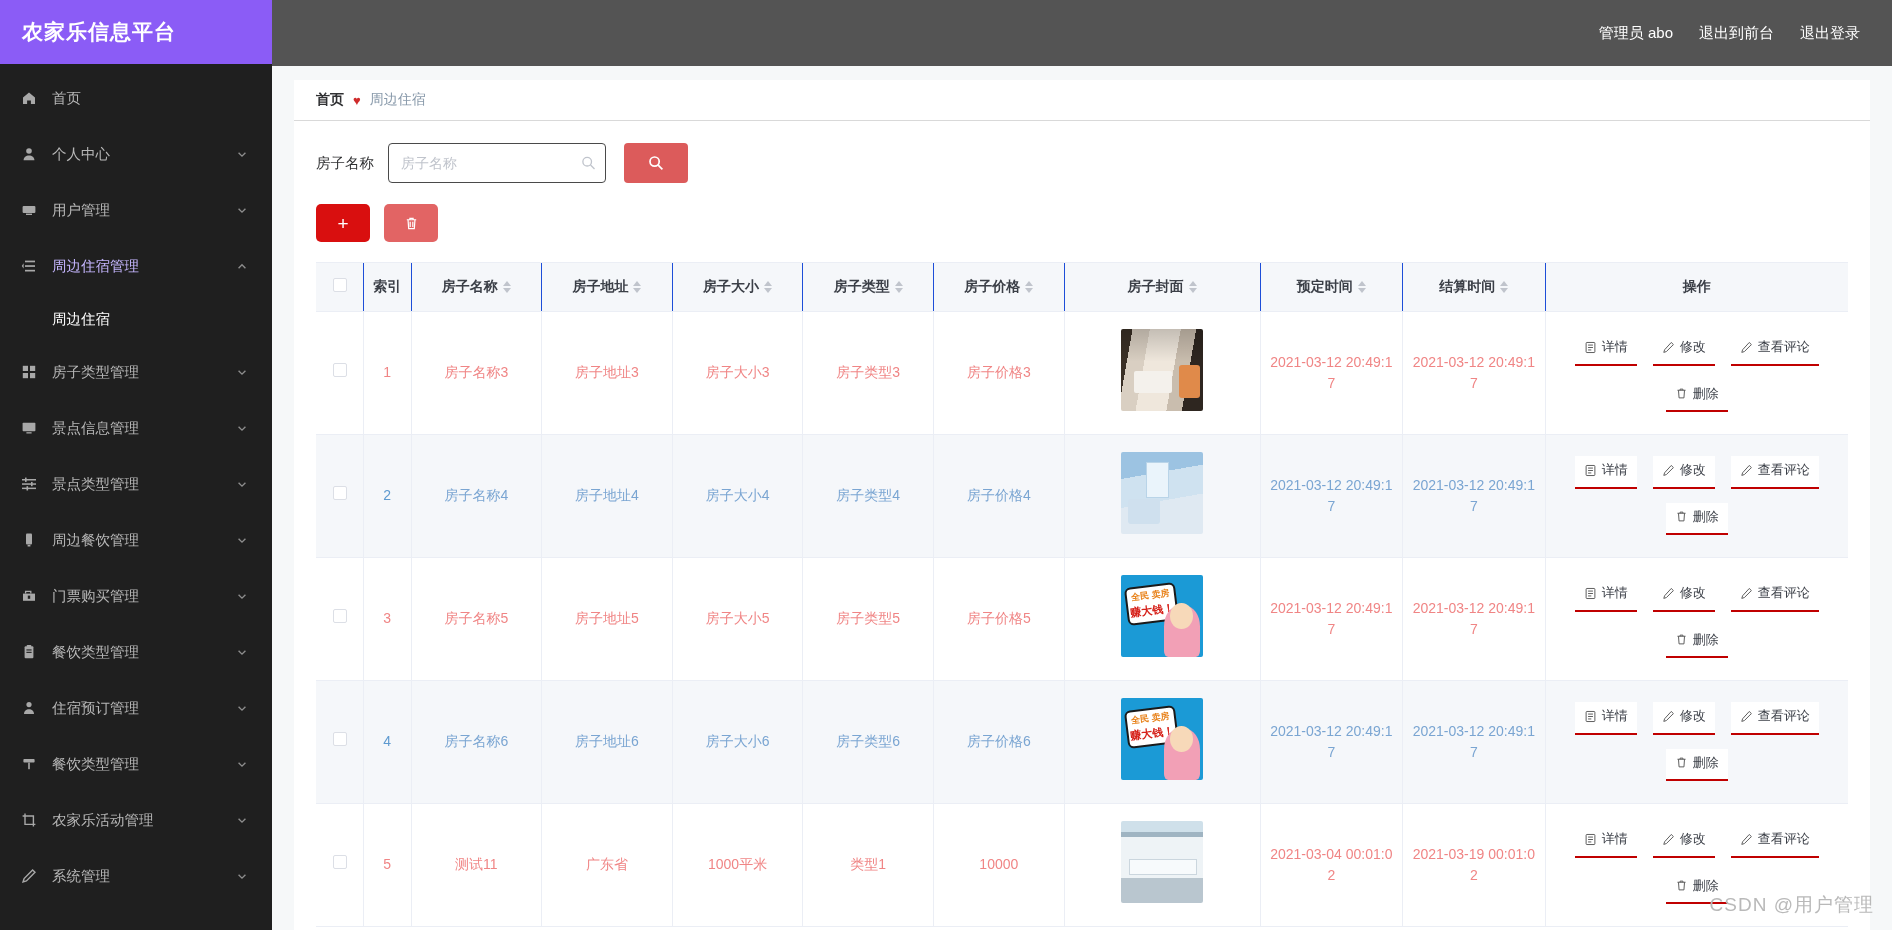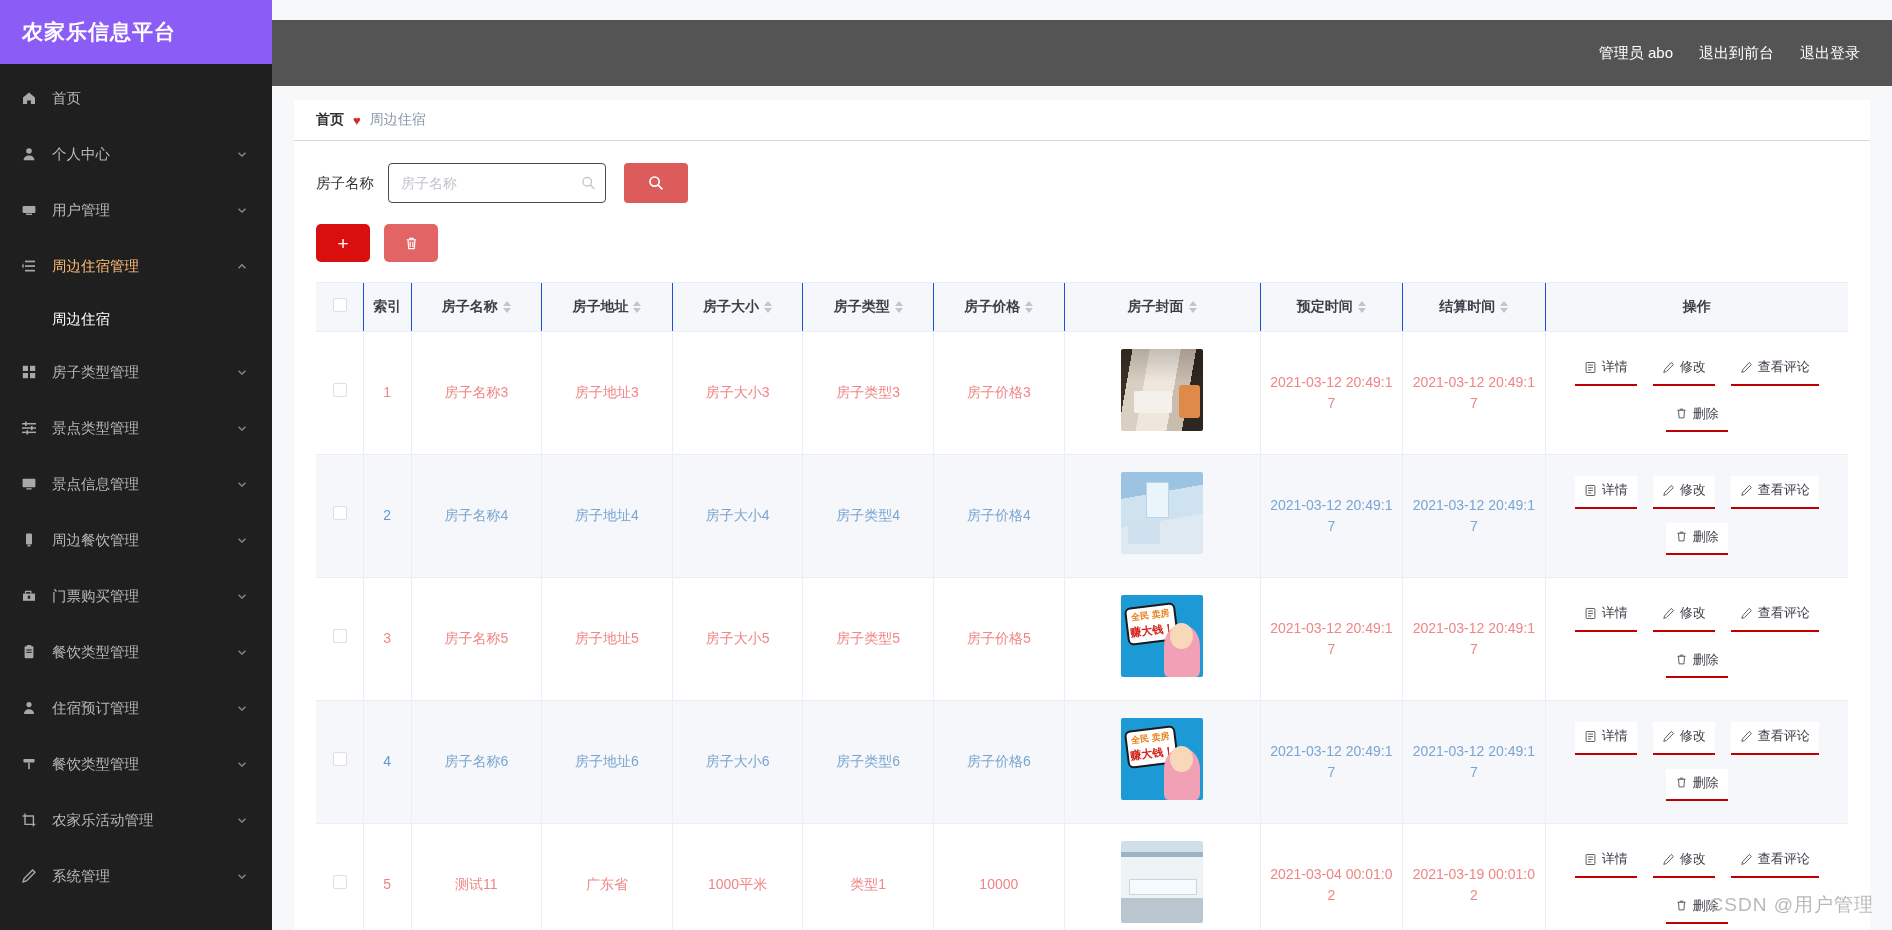--- a/index.html
+++ b/index.html
@@ -47,32 +47,32 @@
     color: #9a9a9a;
   }
   .menu-item .mi-icon svg { width: 16px; height: 16px; fill: #a8a8a8; }
   .menu-item .mi-label { flex: 1 1 auto; white-space: nowrap; }
   .menu-item .chev {
     width: 14px; height: 14px;
     color: #8a8a8a;
     flex: 0 0 14px;
   }
   .menu-item .chev svg { width: 12px; height: 12px; stroke: #8d8d8d; fill: none; stroke-width: 1.6; }
-  .menu-item.expanded .mi-label { color: #fdba74; }
+  .menu-item.expanded .mi-label { color: #c4b5fd; }
   .submenu-item {
     height: 50px;
     display: flex; align-items: center;
     padding-left: 52px;
     color: #ffffff;
     font-size: 14.5px;
     cursor: pointer;
   }
 
   
-  .main { flex: 1 1 auto; display: flex; flex-direction: column; min-width: 0; margin-top: 20px; }
+  .main { flex: 1 1 auto; display: flex; flex-direction: column; min-width: 0; }
   .topbar {
     height: 66px; flex: 0 0 66px;
     background: #545454;
     display: flex; align-items: center; justify-content: flex-end;
     padding-right: 32px;
     gap: 26px;
   }
   .topbar a {
     color: #ffffff; font-size: 15px; text-decoration: none; cursor: pointer;
   }
@@ -345,41 +345,41 @@
             </svg>
           </span>
           <span class="mi-label">房子类型管理</span>
           <span class="chev"><svg viewBox="0 0 14 14">
               <polyline points="3,5.5 7,9.5 11,5.5"></polyline>
             </svg></span>
         </div>
         <div class="menu-item">
           <span class="mi-icon">
             <svg viewBox="0 0 16 16">
+              <rect x="1.6" y="2.8" width="12.8" height="8.4" rx="0.8"></rect>
+              <rect x="5.4" y="12.2" width="5.2" height="1.3"></rect>
+            </svg>
+          </span>
+          <span class="mi-label">景点信息管理</span>
+          <span class="chev"><svg viewBox="0 0 14 14">
+              <polyline points="3,5.5 7,9.5 11,5.5"></polyline>
+            </svg></span>
+        </div>
+        <div class="menu-item">
+          <span class="mi-icon">
+            <svg viewBox="0 0 16 16">
               <rect x="1" y="3" width="14" height="1.5"></rect>
               <rect x="1" y="7.3" width="14" height="1.5"></rect>
               <rect x="1" y="11.6" width="14" height="1.5"></rect>
               <rect x="4" y="1.6" width="1.6" height="4.3"></rect>
               <rect x="10" y="5.9" width="1.6" height="4.3"></rect>
               <rect x="5.5" y="10.2" width="1.6" height="4.3"></rect>
             </svg>
           </span>
           <span class="mi-label">景点类型管理</span>
-          <span class="chev"><svg viewBox="0 0 14 14">
-              <polyline points="3,5.5 7,9.5 11,5.5"></polyline>
-            </svg></span>
-        </div>
-        <div class="menu-item">
-          <span class="mi-icon">
-            <svg viewBox="0 0 16 16">
-              <rect x="1.6" y="2.8" width="12.8" height="8.4" rx="0.8"></rect>
-              <rect x="5.4" y="12.2" width="5.2" height="1.3"></rect>
-            </svg>
-          </span>
-          <span class="mi-label">景点信息管理</span>
           <span class="chev"><svg viewBox="0 0 14 14">
               <polyline points="3,5.5 7,9.5 11,5.5"></polyline>
             </svg></span>
         </div>
         <div class="menu-item">
           <span class="mi-icon">
             <svg viewBox="0 0 16 16">
               <rect x="5" y="1.6" width="6" height="11" rx="1"></rect>
               <rect x="6.6" y="12.9" width="2.8" height="1.6"></rect>
               <rect x="6.2" y="3" width="3.6" height="1.2"></rect>

